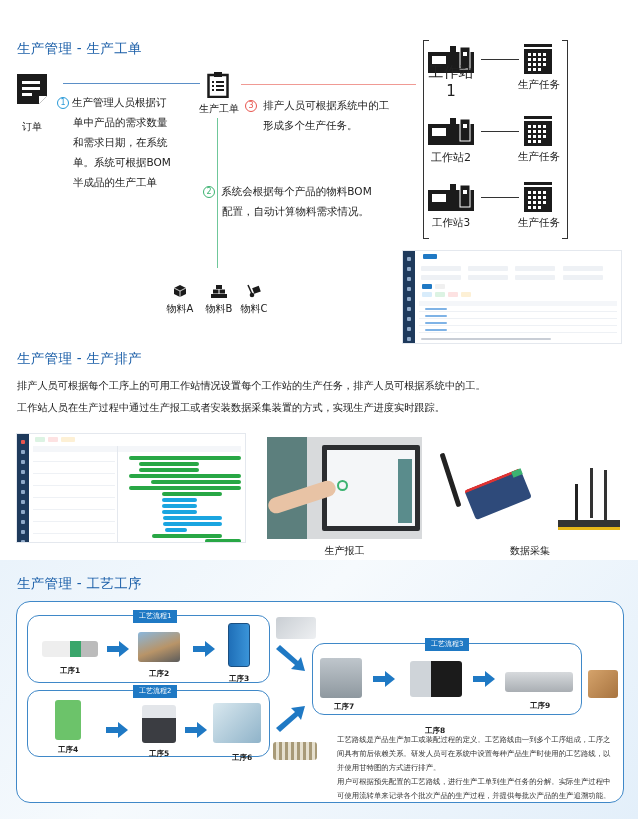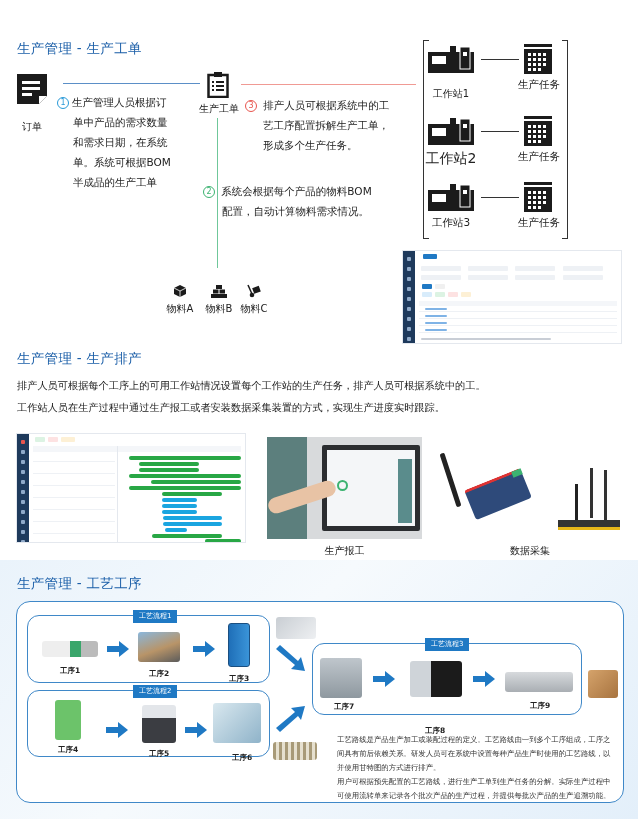--- a/index.html
+++ b/index.html
@@ -68,21 +68,20 @@
       <rect x="9" y="17" width="8" height="2" fill="#1b1b1b"></rect>
     </svg>
 </div>
 <div class="abs lbl" style="left:195px;top:102px;width:48px">生产工单</div>
 
 <div class="hline" style="left:241px;top:84px;width:175px;background:#f09a94"></div>
 <div class="vline" style="left:217px;top:118px;height:150px;background:#6fc79a"></div>
 
 <div class="abs" style="left:245px;top:95px;width:170px">
   <div class="body-txt" style="white-space:nowrap"><span class="num" style="color:#e8554e;border-color:#e8554e">3</span> <span>排产人员可根据系统中的工</span></div>
-  <div class="body-txt" style="padding-left:18px">艺工序配置拆解生产工单，</div>
   <div class="body-txt" style="padding-left:18px">形成多个生产任务。</div>
 </div>
 
 <div class="abs" style="left:203px;top:181px;width:200px">
   <div class="body-txt" style="white-space:nowrap"><span class="num" style="color:#3cb371;border-color:#3cb371">2</span> <span>系统会根据每个产品的物料BOM</span></div>
   <div class="body-txt" style="padding-left:19px">配置，自动计算物料需求情况。</div>
 </div>
 
 <div class="abs" style="left:165px;top:283px;width:30px;text-align:center">
   <svg width="14" height="14" viewBox="0 0 14 14">
@@ -136,21 +135,21 @@
         <rect x="19" y="14" width="3" height="3"></rect>
         <rect x="4" y="19" width="3" height="3"></rect>
         <rect x="9" y="19" width="3" height="3"></rect>
         <rect x="14" y="19" width="3" height="3"></rect>
         <rect x="19" y="19" width="3" height="3"></rect>
         <rect x="4" y="24" width="3" height="3"></rect>
         <rect x="9" y="24" width="3" height="3"></rect>
         <rect x="14" y="24" width="3" height="3"></rect>
       </g>
     </svg>
-  <div class="abs lbl" style="left:0;top:43px;width:52px;font-size:10px">工作站1</div>
+  <div class="abs lbl" style="left:0;top:19px;width:52px;font-size:15px">工作站1</div>
   <div class="abs lbl" style="left:84px;top:34px;width:60px;font-size:10.5px">生产任务</div>
 </div>
 <div class="station" style="left:425px;top:116px">
   <svg class="abs" style="left:3px;top:0" width="46" height="30" viewBox="0 0 46 30">
       <rect x="0" y="8" width="46" height="18" fill="#1b1b1b"></rect>
       <rect x="4" y="12" width="14" height="8" fill="#fff"></rect>
       <rect x="22" y="2" width="6" height="16" fill="#1b1b1b"></rect>
       <rect x="32" y="3" width="10" height="22" fill="#1b1b1b" stroke="#fff" stroke-width="1"></rect>
       <rect x="35" y="8" width="4" height="4" fill="#fff"></rect>
       <rect x="0" y="26" width="46" height="3" fill="#1b1b1b"></rect>
@@ -170,21 +169,21 @@
         <rect x="19" y="14" width="3" height="3"></rect>
         <rect x="4" y="19" width="3" height="3"></rect>
         <rect x="9" y="19" width="3" height="3"></rect>
         <rect x="14" y="19" width="3" height="3"></rect>
         <rect x="19" y="19" width="3" height="3"></rect>
         <rect x="4" y="24" width="3" height="3"></rect>
         <rect x="9" y="24" width="3" height="3"></rect>
         <rect x="14" y="24" width="3" height="3"></rect>
       </g>
     </svg>
-  <div class="abs lbl" style="left:0;top:34px;width:52px;font-size:14px">工作站2</div>
+  <div class="abs lbl" style="left:0;top:34px;width:52px;font-size:11px">工作站2</div>
   <div class="abs lbl" style="left:84px;top:34px;width:60px;font-size:10.5px">生产任务</div>
 </div>
 <div class="station" style="left:425px;top:182px">
   <svg class="abs" style="left:3px;top:0" width="46" height="30" viewBox="0 0 46 30">
       <rect x="0" y="8" width="46" height="18" fill="#1b1b1b"></rect>
       <rect x="4" y="12" width="14" height="8" fill="#fff"></rect>
       <rect x="22" y="2" width="6" height="16" fill="#1b1b1b"></rect>
       <rect x="32" y="3" width="10" height="22" fill="#1b1b1b" stroke="#fff" stroke-width="1"></rect>
       <rect x="35" y="8" width="4" height="4" fill="#fff"></rect>
       <rect x="0" y="26" width="46" height="3" fill="#1b1b1b"></rect>

